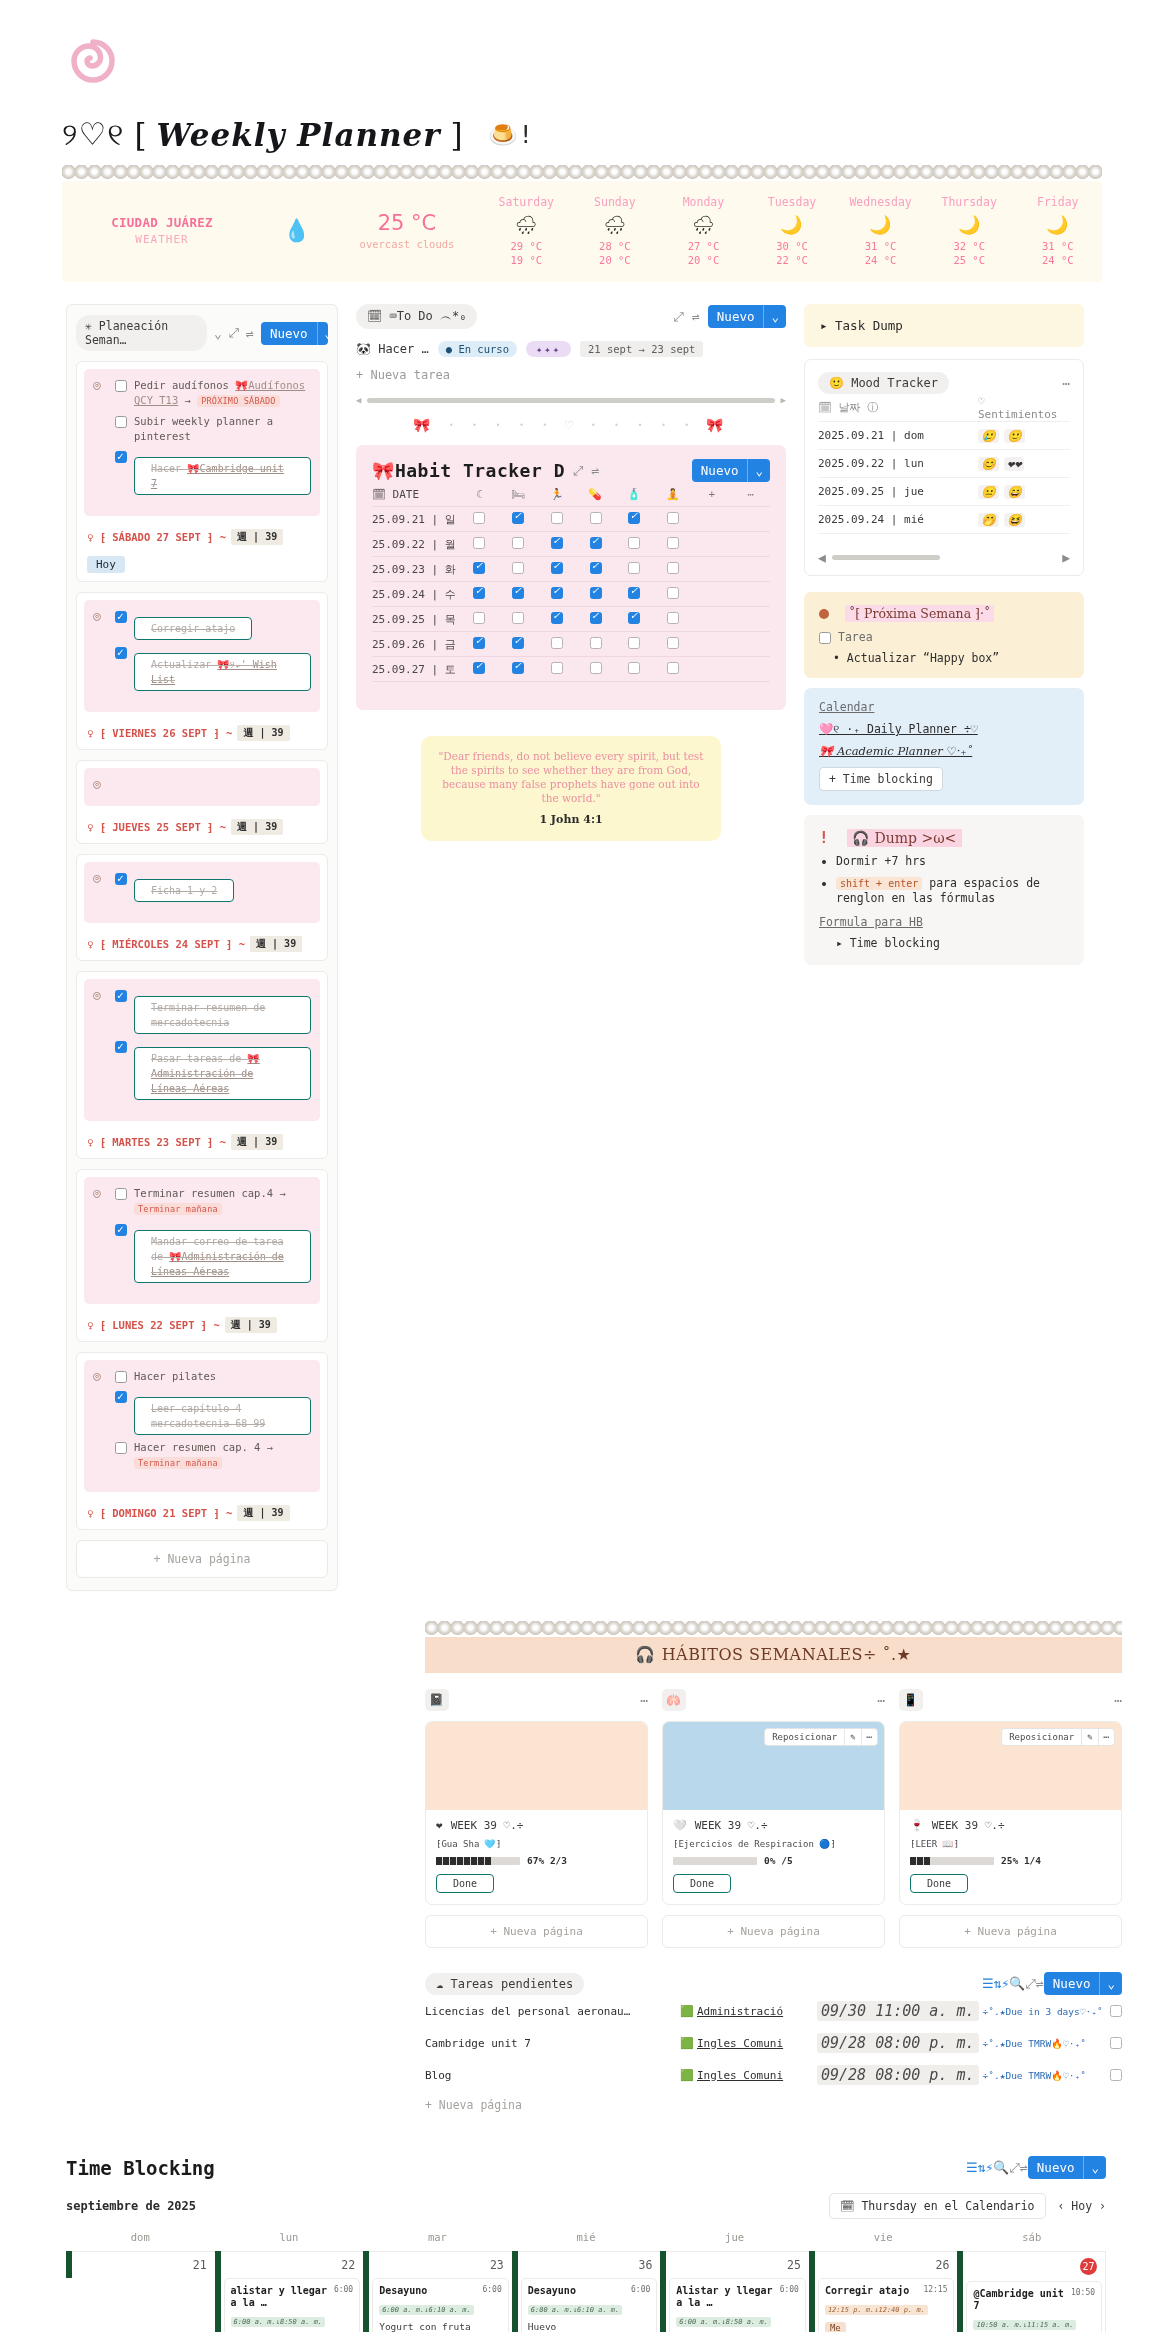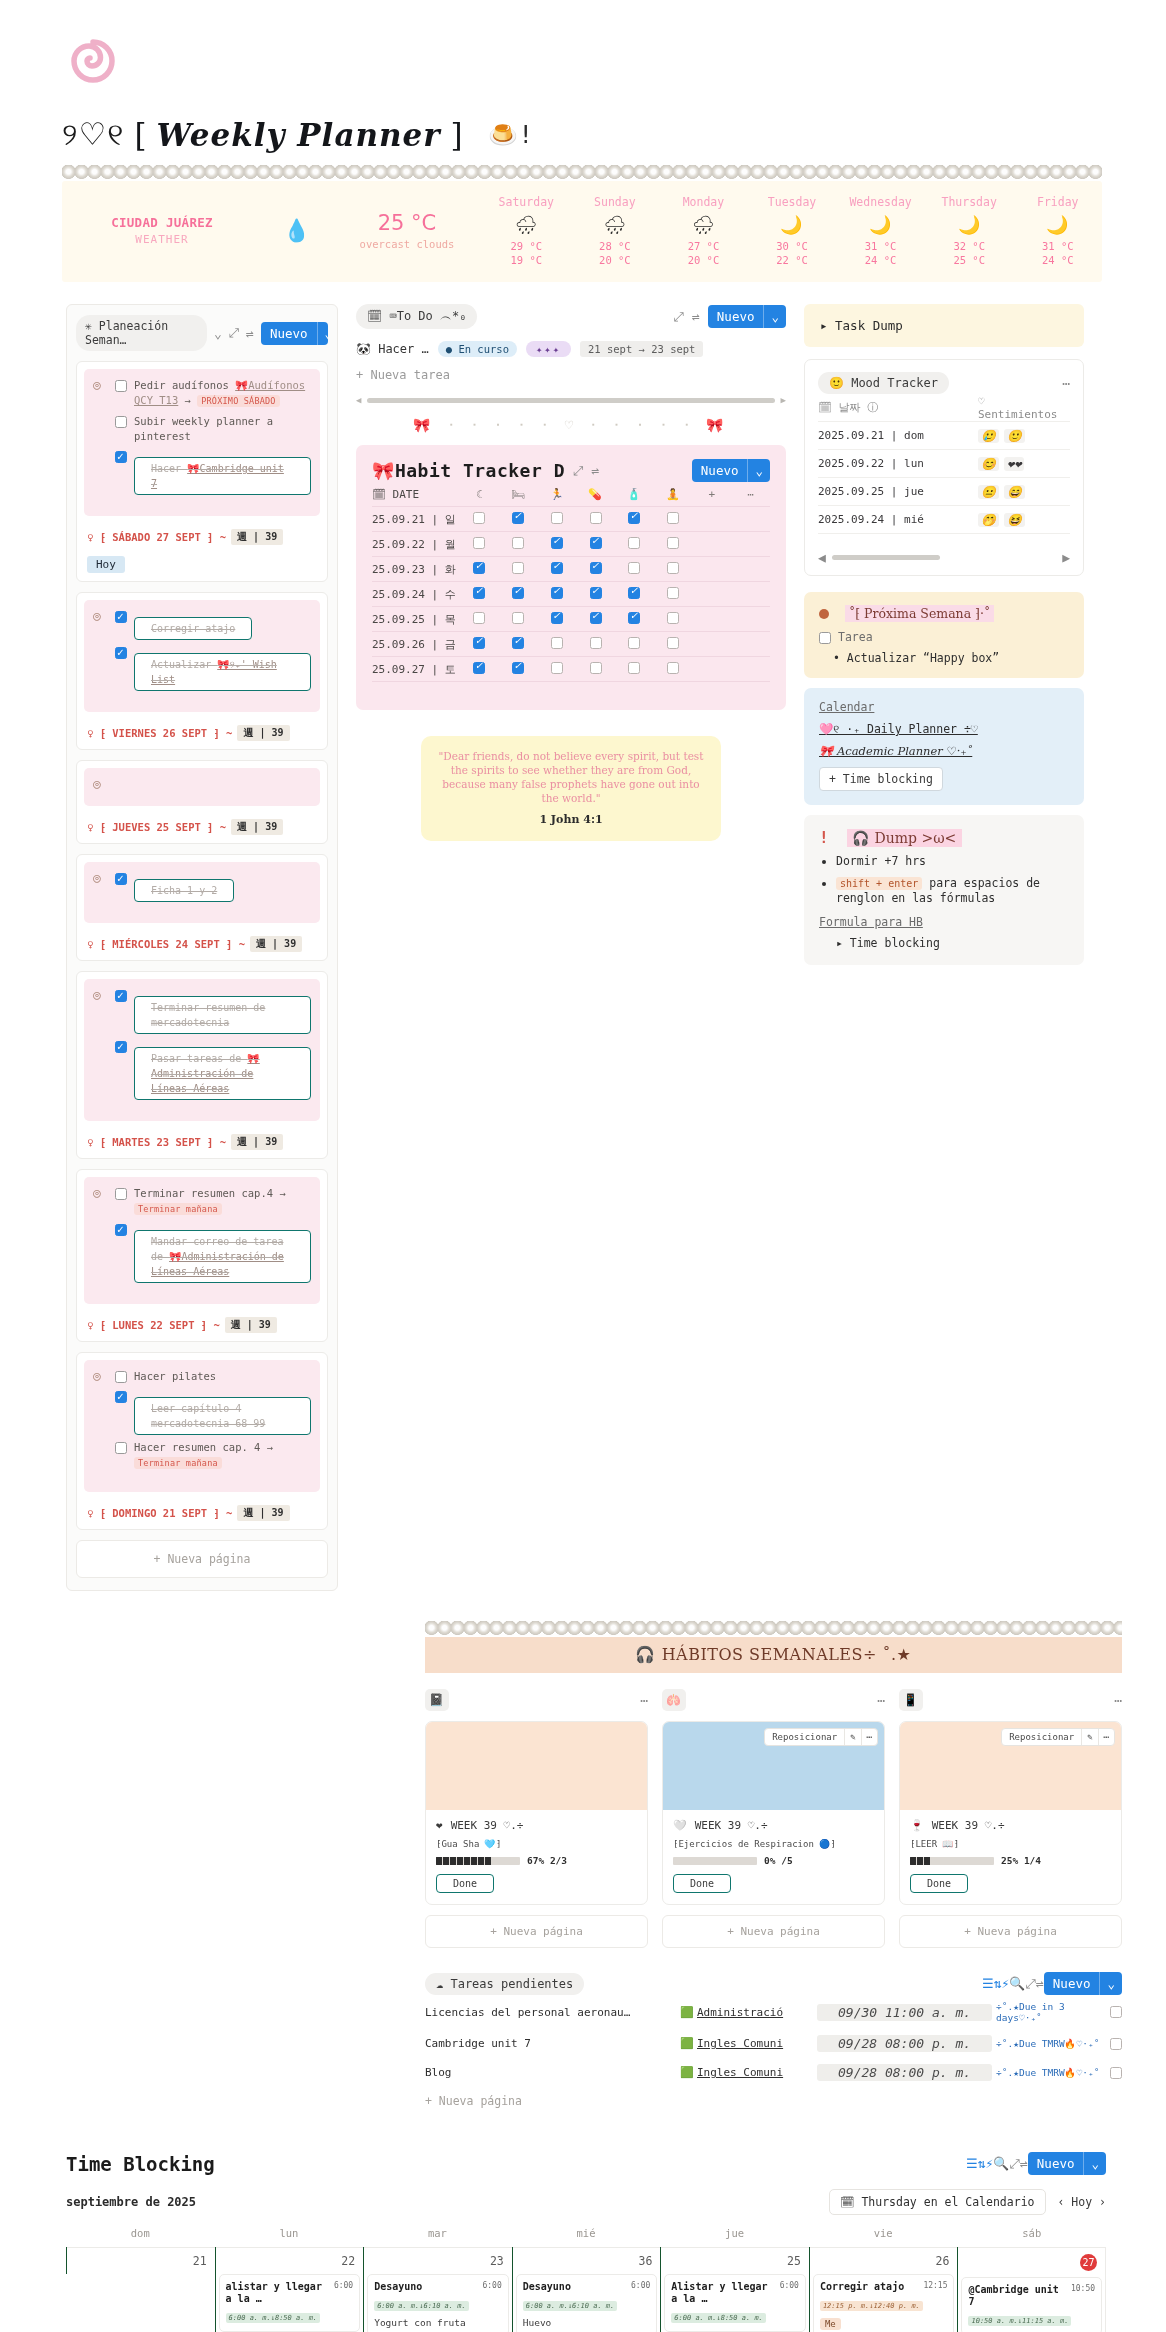--- a/index.html
+++ b/index.html
@@ -173,39 +173,39 @@
      font-size:11px; color:#a6a29d; padding:9px;}
 
   
   .pend { margin:24px 0 0 425px; width:697px;}
   .pend-head { display:flex; align-items:center; }
   .pend-head .sp { flex:1;}
   .prow { display:flex; align-items:center; font-size:11px; padding:6px 0; color:#2e2e2e;}
   .prow .nm { width:252px; }
   .prow .pr { width:20px; text-align:center; }
   .prow .cls { width:120px; text-decoration:underline; color:#2f2f2f;}
-  .prow .dt { background:#efeeeb; color:#4a4a4a; font-size:13px; font-style:italic; padding:1px 21px; border-radius:3px;}
+  .prow .dt { background:#efeeeb; color:#4a4a4a; font-size:15px; font-style:italic; padding:1px 4px; border-radius:3px;}
   .prow .du { color:#2b6cb8; font-size:9.5px; margin-left:4px; flex:1;}
   .prow .ck { width:12px; height:12px; border:1.3px solid #b9b3b0; border-radius:2.5px; background:#fff;}
   .pend-new { font-size:11.5px; color:#a6a29d; margin-top:7px;}
 
   
   .tbsec { margin:44px 0 0 66px; width:1040px;}
   .tbtop { display:flex; align-items:center; }
   .tbtop h2 { margin:0; font-size:19px; font-family:"DejaVu Sans Mono", monospace; font-weight:bold; color:#1b1b1b;}
   .tbtop .sp { flex:1; }
   .tbmon { display:flex; align-items:center; margin-top:14px;}
   .tbmon .m { font-size:12px; font-weight:bold; color:#2b2b2b;}
   .tbmon .sp { flex:1;}
   .mgr { border:1px solid #e6e4e0; border-radius:5px; background:#fff; font-size:11.5px; padding:5px 10px; color:#2f2f2f;}
   .hoybtn { font-size:11.5px; color:#3a3a3a; margin-left:12px;}
   .cal { margin-top:12px; display:flex; }
   .ccol { flex:1; }
   .cdow { text-align:center; font-size:10.5px; color:#9b9792; padding-bottom:8px;}
-  .ccells { border-left:1px solid #14532d; }
+  .ccells { border-left:6px solid #14532d; }
   .ccol:last-child .ccells { border-right:1px solid #ecebe8;}
   .cdate { border-top:1px solid #ecebe8; text-align:right; font-size:11.5px; color:#5b5b5b; padding:6px 8px 6px 0;}
   .cdate .today { background:#e03b3b; color:#fff; border-radius:50%; display:inline-block; width:17px; height:17px;
      line-height:17px; text-align:center; font-size:10px;}
   .ev { border:1px solid #ecebe8; border-radius:5px; margin:0 3px 4px 3px; padding:6px 6px 7px 6px; background:#fff;}
   .ev-t { display:flex; align-items:flex-start; gap:4px;}
   .ev-t .n { flex:1; font-size:10px; font-weight:bold; color:#1e1e1e; line-height:12px;}
   .ev-t .h { font-size:8px; color:#6e6e6e; white-space:nowrap;}
   .ev-time { font-size:7px; font-style:italic; padding:1px 3px; border-radius:2px; margin-top:5px; display:inline-block;}
   .tm-green { background:#dcece0; color:#4b6b52;}

